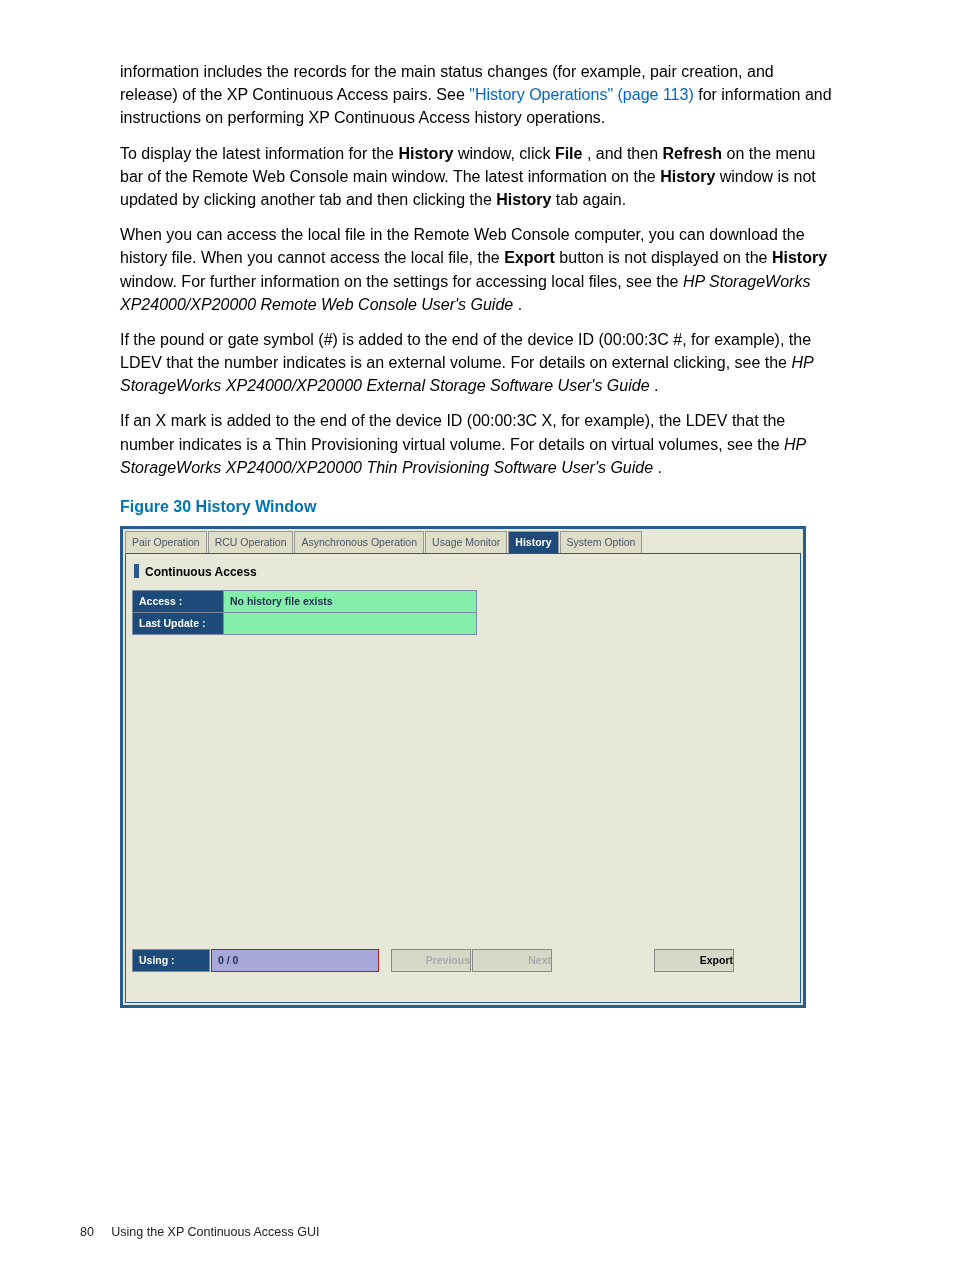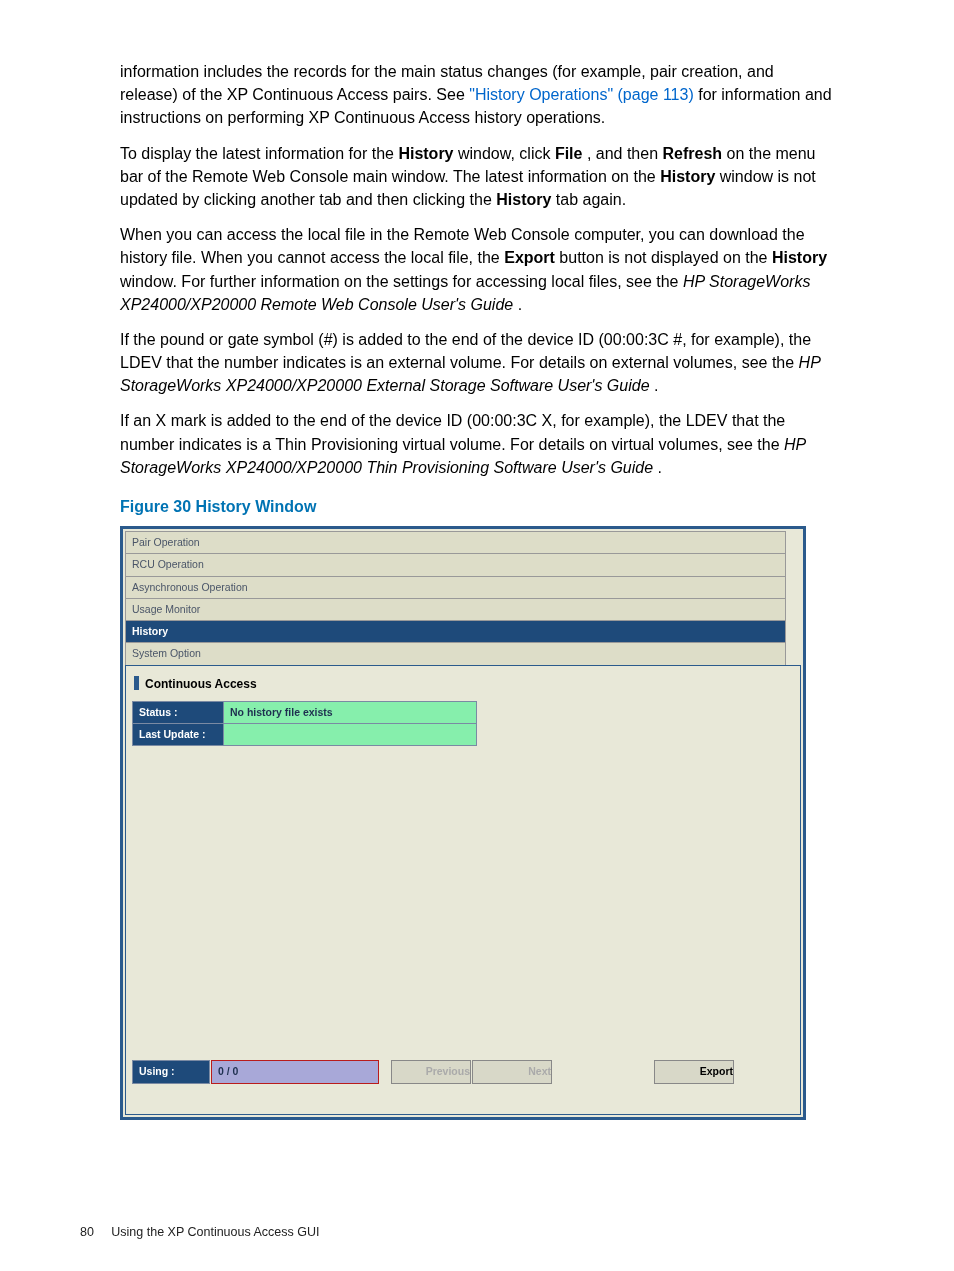--- a/index.html
+++ b/index.html
@@ -26,21 +26,20 @@
       background: #e8e8d8;
       width: 686px;
       margin-bottom: 40px;
       box-sizing: border-box;
     }
     .tab-bar {
       display: flex;
       background: #e8e8d8;
       padding: 2px 16px 0 2px;
       font-size: 10.5px;
-      flex-direction: column;
     }
     .tab {
       padding: 3px 6px;
       border: 1px solid #999;
       border-bottom: none;
       background: #ddddc8;
       color: #4a5568;
       margin-right: 1px;
       cursor: pointer;
     }
@@ -174,21 +173,21 @@
   <span>When you can access the local file in the Remote Web Console computer, you can download the history file. When you cannot access the local file, the </span>
   <span class="bold">Export</span>
   <span> button is not displayed on the </span>
   <span class="bold">History</span>
   <span> window. For further information on the settings for accessing local files, see the </span>
   <span class="italic">HP StorageWorks XP24000/XP20000 Remote Web Console User's Guide</span>
   <span>.</span>
 </p>
 
 <p>
-  <span>If the pound or gate symbol (#) is added to the end of the device ID (00:00:3C #, for example), the LDEV that the number indicates is an external volume. For details on external volumes, see the </span>
+  <span>If the pound or gate symbol (#) is added to the end of the device ID (00:00:3C #, for example), the LDEV that the number indicates is an external volume. For details on external clicking, see the </span>
   <span class="italic">HP StorageWorks XP24000/XP20000 External Storage Software User's Guide</span>
   <span>.</span>
 </p>
 
 <p>
   <span>If an X mark is added to the end of the device ID (00:00:3C X, for example), the LDEV that the number indicates is a Thin Provisioning virtual volume. For details on virtual volumes, see the </span>
   <span class="italic">HP StorageWorks XP24000/XP20000 Thin Provisioning Software User's Guide</span>
   <span>.</span>
 </p>
 
@@ -206,21 +205,21 @@
 
   <div class="panel">
     <div class="section-title">
       <div class="title-bar-marker"></div>
       <span>Continuous Access</span>
     </div>
 
     <table class="info-table">
       <tbody>
           <tr>
-        <td class="label">Status :</td>
+        <td class="label">Access :</td>
         <td class="value">No history file exists</td>
       </tr>
       <tr>
         <td class="label">Last Update :</td>
         <td class="value"></td>
       </tr>
     </tbody>
       </table>
 
     <div class="content-area"></div>

